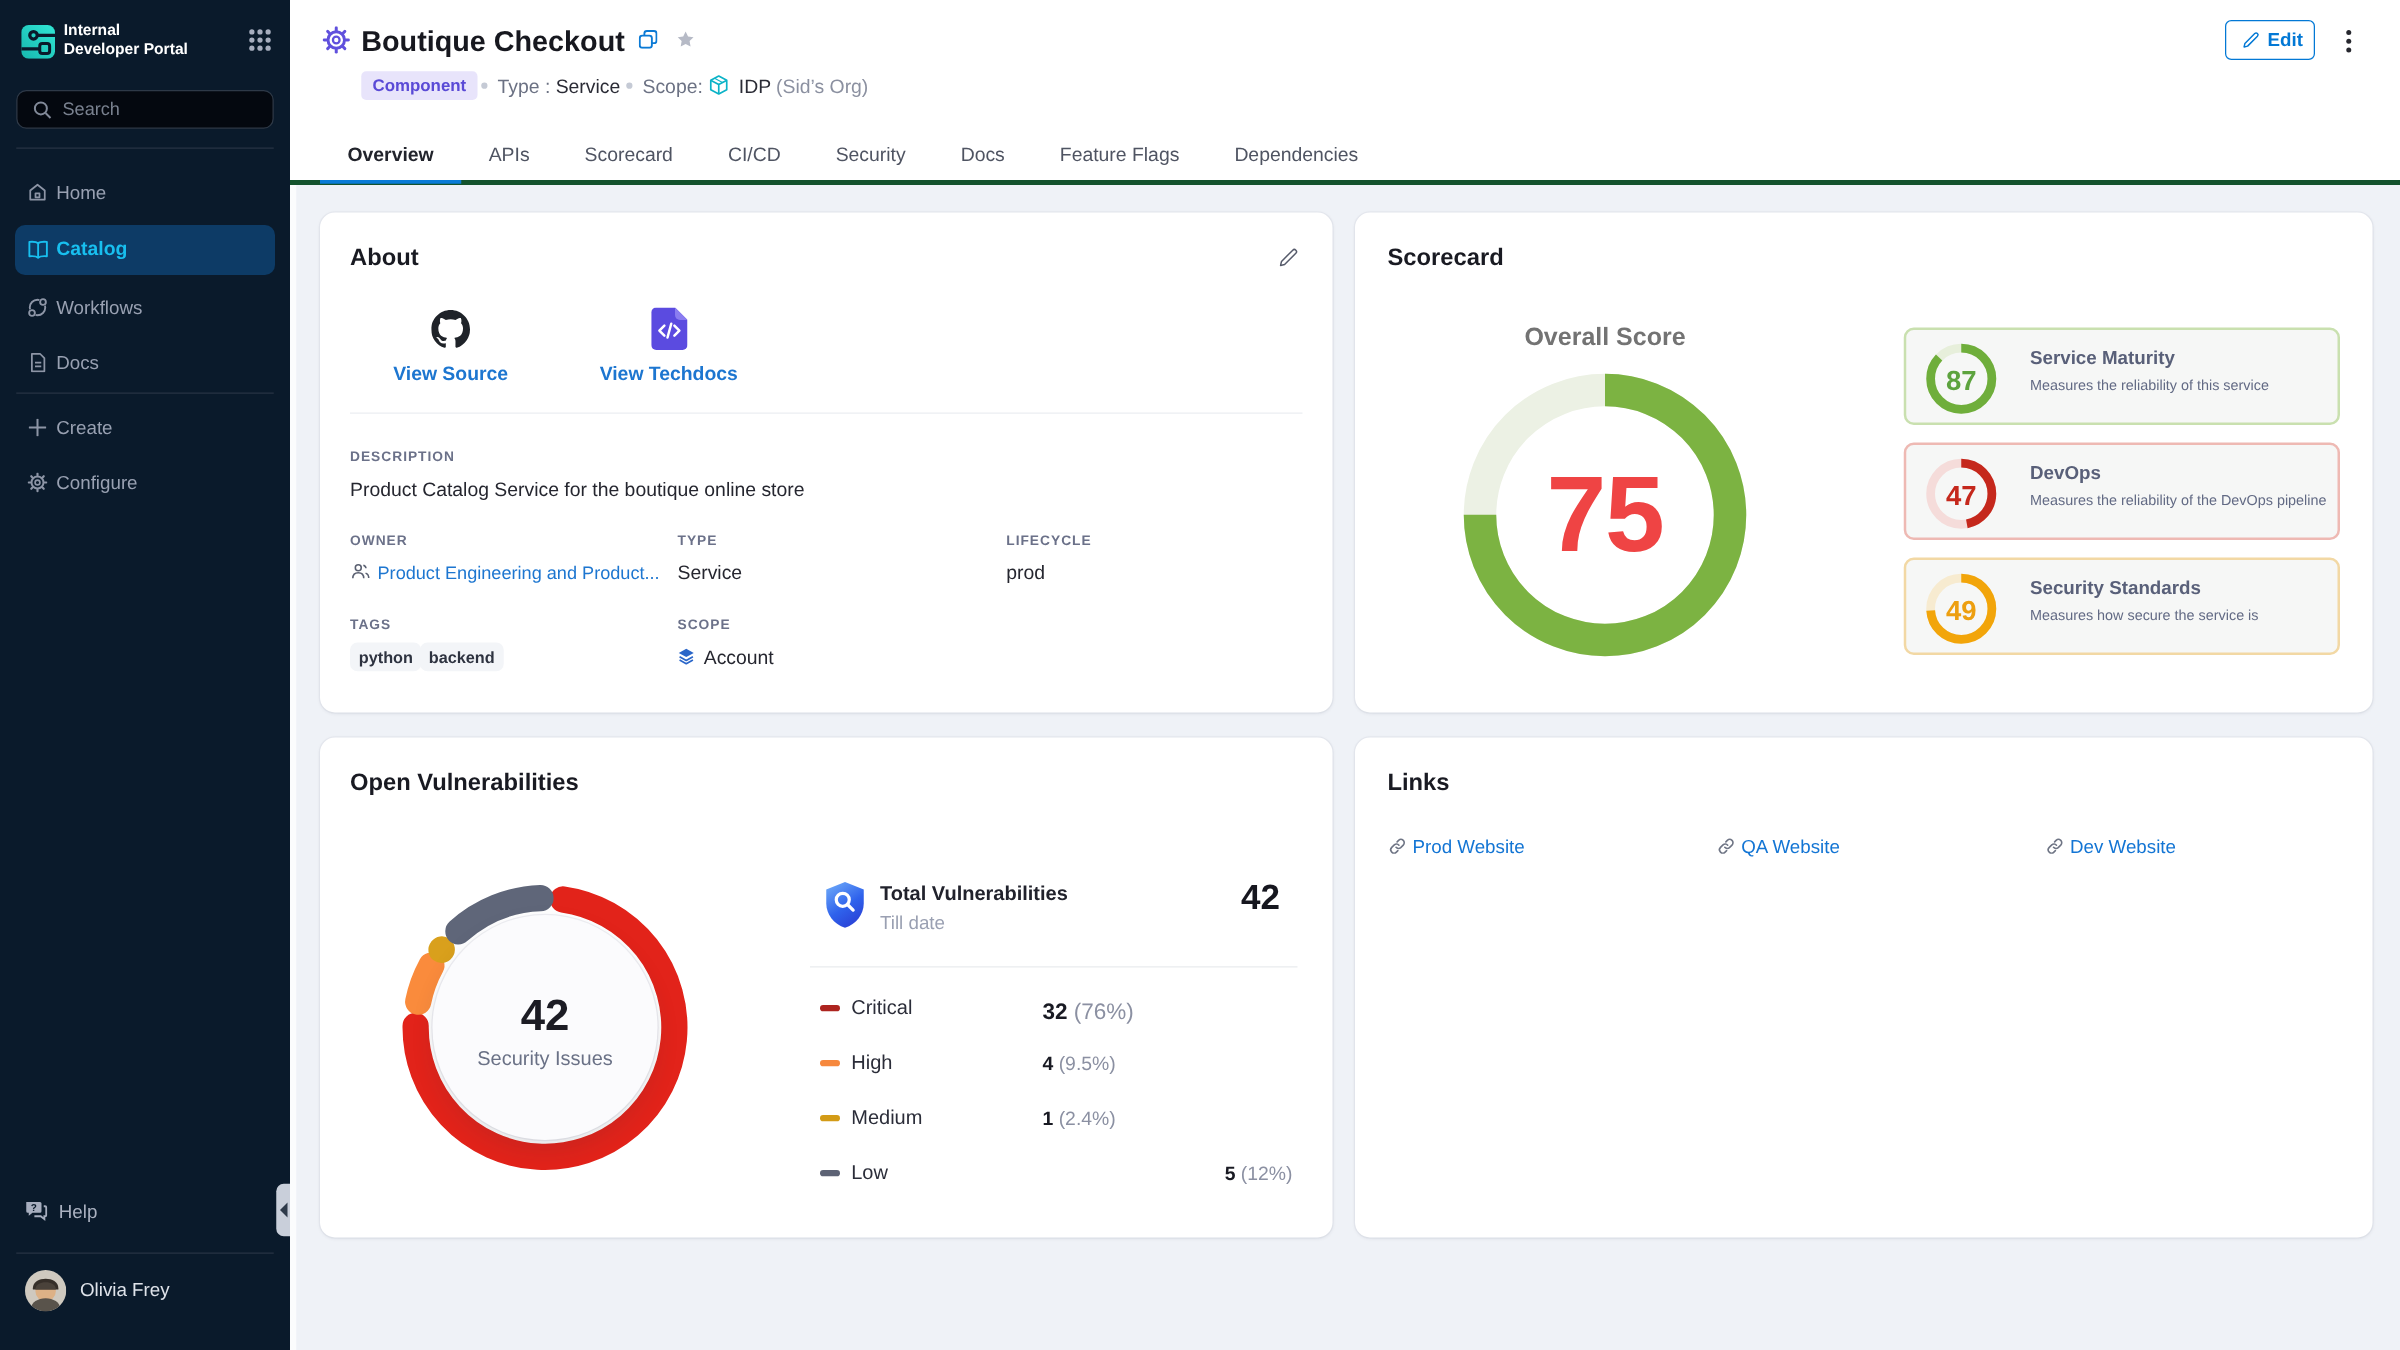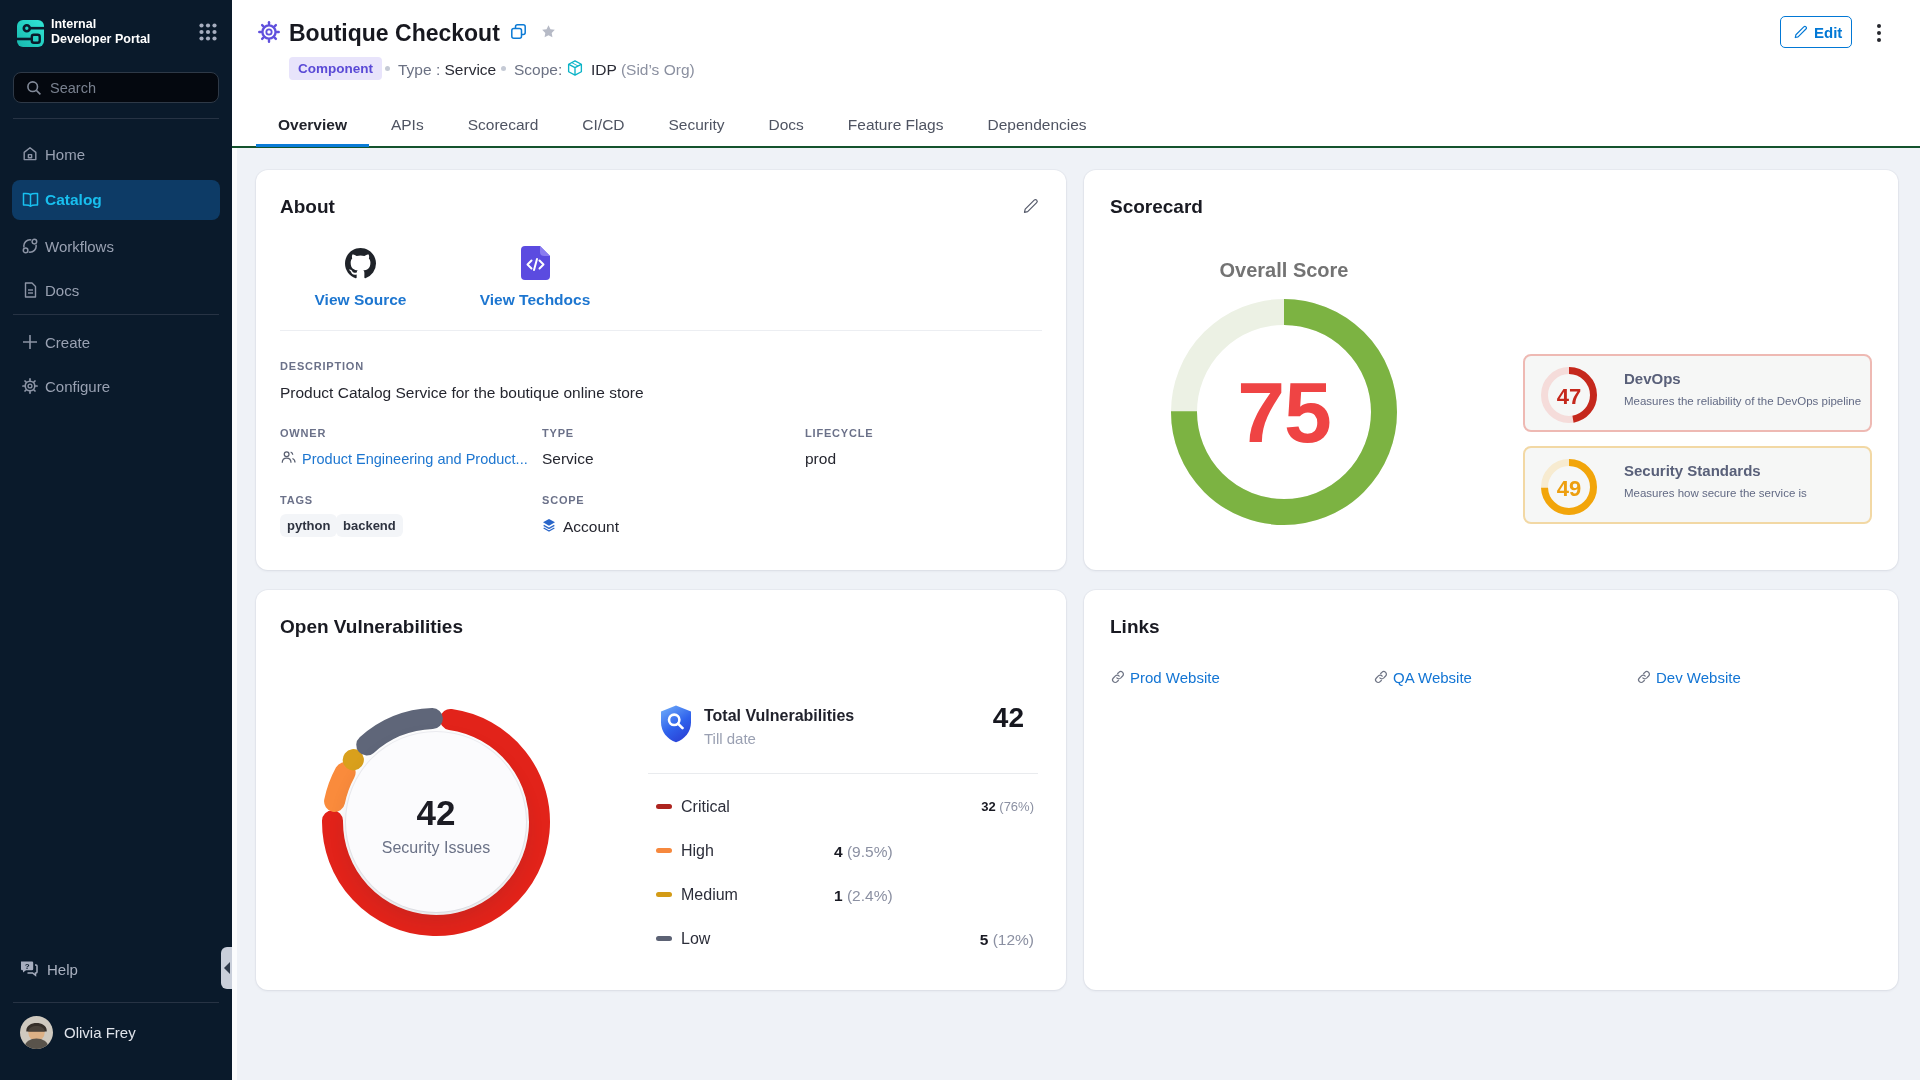--- a/index.html
+++ b/index.html
@@ -141,21 +141,21 @@
       <path d="M8.3 15.5 C8.3 8 24.7 8 24.7 15.5 Z" fill="#4a423a"></path>
       <ellipse cx="16.5" cy="30.5" rx="11.5" ry="8" fill="#59534b"></ellipse>
     </g>
   </svg>
   <div class="abs" style="left:64px;top:1024px;font-size:15px;color:#dfe3ea">Olivia Frey</div>
 
   <div class="abs" style="left:221px;top:947px;width:11px;height:42px;background:#c9cfda;border-radius:6px 0 0 6px"></div>
   <div class="abs" style="left:224px;top:962px;width:0;height:0;border-top:6px solid transparent;border-bottom:6px solid transparent;border-right:6px solid #2e3a4a"></div>
 </div>
 
-<div class="abs" id="header" style="left:232px;top:0;width:1688px;height:148px;background:#fff;border-bottom:2px solid #14532d">
+<div class="abs" id="header" style="left:232px;top:0;width:1688px;height:148px;background:#fff;border-bottom:4px solid #14532d">
 
   <svg class="abs" style="left:26px;top:21px" width="22" height="22" viewBox="0 0 24 24" fill="none" stroke="#6050dd">
     <circle cx="12" cy="12" r="7.2" stroke-width="2.6"></circle>
     <circle cx="12" cy="12" r="2.9" stroke-width="2"></circle>
     <g stroke-width="2.6" stroke-linecap="round">
       <line x1="12" y1="1.4" x2="12" y2="3.4"></line>
         <line x1="12" y1="20.6" x2="12" y2="22.6"></line>
       <line x1="1.4" y1="12" x2="3.4" y2="12"></line>
         <line x1="20.6" y1="12" x2="22.6" y2="12"></line>
       <line x1="4.5" y1="4.5" x2="5.9" y2="5.9"></line>
@@ -263,20 +263,29 @@
 </div>
 <div class="card" id="card-score" style="left:1084px;top:170px;width:814px;height:400px">
   <div class="abs ctitle" style="left:26px;top:26px">Scorecard</div>
   <div class="abs" style="left:0;top:89px;width:400px;text-align:center;font-size:20px;font-weight:700;color:#737373">Overall Score</div>
   <svg class="abs" style="left:70px;top:112px" width="260" height="260" viewBox="0 0 260 260">
     <circle cx="130" cy="130" r="100" fill="none" stroke="#ecf1e4" stroke-width="26"></circle>
     <circle cx="130" cy="130" r="100" fill="none" stroke="#7cb342" stroke-width="26" stroke-dasharray="471.24 628.32" transform="rotate(-90 130 130)"></circle>
   </svg>
   <div class="abs" style="left:70px;top:199px;width:260px;text-align:center;font-size:86px;line-height:86px;font-weight:700;color:#ef4444;letter-spacing:-1px">75</div>
 
+  <div class="abs" style="left:439px;top:92px;width:349px;height:78px;background:#f6f7f6;border:2px solid #c9e0af;border-radius:8px">
+    <svg class="abs" style="left:13px;top:8px" width="62" height="62" viewBox="0 0 62 62">
+      <circle cx="31" cy="31" r="24.5" fill="none" stroke="#e7efdb" stroke-width="7"></circle>
+      <circle cx="31" cy="31" r="24.5" fill="none" stroke="#6fae3b" stroke-width="7" stroke-dasharray="133.92 153.94" transform="rotate(-90 31 31)"></circle>
+    </svg>
+    <div class="abs" style="left:13px;top:28px;width:62px;text-align:center;font-size:22px;font-weight:700;color:#5da33e">87</div>
+    <div class="abs" style="left:99px;top:14px;font-size:15px;font-weight:700;color:#596079">Service Maturity</div>
+    <div class="abs" style="left:99px;top:39px;font-size:11.5px;color:#626a84;white-space:nowrap">Measures the reliability of this service</div>
+  </div>
   <div class="abs" style="left:439px;top:184px;width:349px;height:78px;background:#f6f7f6;border:2px solid #eeb9b3;border-radius:8px">
     <svg class="abs" style="left:13px;top:8px" width="62" height="62" viewBox="0 0 62 62">
       <circle cx="31" cy="31" r="24.5" fill="none" stroke="#f5dcda" stroke-width="7"></circle>
       <circle cx="31" cy="31" r="24.5" fill="none" stroke="#c5281c" stroke-width="7" stroke-dasharray="72.35 153.94" transform="rotate(-90 31 31)"></circle>
     </svg>
     <div class="abs" style="left:13px;top:28px;width:62px;text-align:center;font-size:22px;font-weight:700;color:#c5281c">47</div>
     <div class="abs" style="left:99px;top:14px;font-size:15px;font-weight:700;color:#596079">DevOps</div>
     <div class="abs" style="left:99px;top:39px;font-size:11.5px;color:#626a84;white-space:nowrap">Measures the reliability of the DevOps pipeline</div>
   </div>
   <div class="abs" style="left:439px;top:276px;width:349px;height:78px;background:#f6f7f6;border:2px solid #f2d8a4;border-radius:8px">
@@ -313,21 +322,21 @@
     <circle cx="14.2" cy="14.8" r="5.2" stroke="#fff" stroke-width="2.6" fill="none"></circle>
     <line x1="18" y1="18.6" x2="22.5" y2="23.1" stroke="#fff" stroke-width="2.6" stroke-linecap="round"></line>
   </svg>
   <div class="abs" style="left:448px;top:117px;font-size:16px;font-weight:700;color:#21222c">Total Vulnerabilities</div>
   <div class="abs" style="left:448px;top:140px;font-size:15px;color:#9aa0b2">Till date</div>
   <div class="abs" style="left:668px;top:112px;width:100px;text-align:right;font-size:28px;font-weight:700;color:#16171f">42</div>
   <div class="abs" style="left:392px;top:183px;width:390px;height:1px;background:#e9ebee"></div>
 
   <div class="abs" style="left:400px;top:214px;width:16px;height:5px;border-radius:3px;background:#ad241f"></div>
   <div class="abs" style="left:425px;top:208px;font-size:16px;color:#2b2d39">Critical</div>
-  <div class="abs" style="left:578px;top:209px;width:200px;text-align:right;font-size:13px;color:#8b90a2"><span style="color:#191a23;font-weight:700">32</span> (76%)</div>
+  <div class="abs" style="left:578px;top:209px;width:200px;font-size:18px;color:#8b90a2"><span style="color:#191a23;font-weight:700">32</span> (76%)</div>
 
   <div class="abs" style="left:400px;top:258px;width:16px;height:5px;border-radius:3px;background:#f6883d"></div>
   <div class="abs" style="left:425px;top:252px;font-size:16px;color:#2b2d39">High</div>
   <div class="abs" style="left:578px;top:253px;width:200px;font-size:15.5px;color:#8b90a2"><span style="color:#191a23;font-weight:700">4</span> (9.5%)</div>
 
   <div class="abs" style="left:400px;top:302px;width:16px;height:5px;border-radius:3px;background:#d39b16"></div>
   <div class="abs" style="left:425px;top:296px;font-size:16px;color:#2b2d39">Medium</div>
   <div class="abs" style="left:578px;top:297px;width:200px;text-align:left;font-size:15.5px;color:#8b90a2"><span style="color:#191a23;font-weight:700">1</span> (2.4%)</div>
 
   <div class="abs" style="left:400px;top:346px;width:16px;height:5px;border-radius:3px;background:#5c6274"></div>

